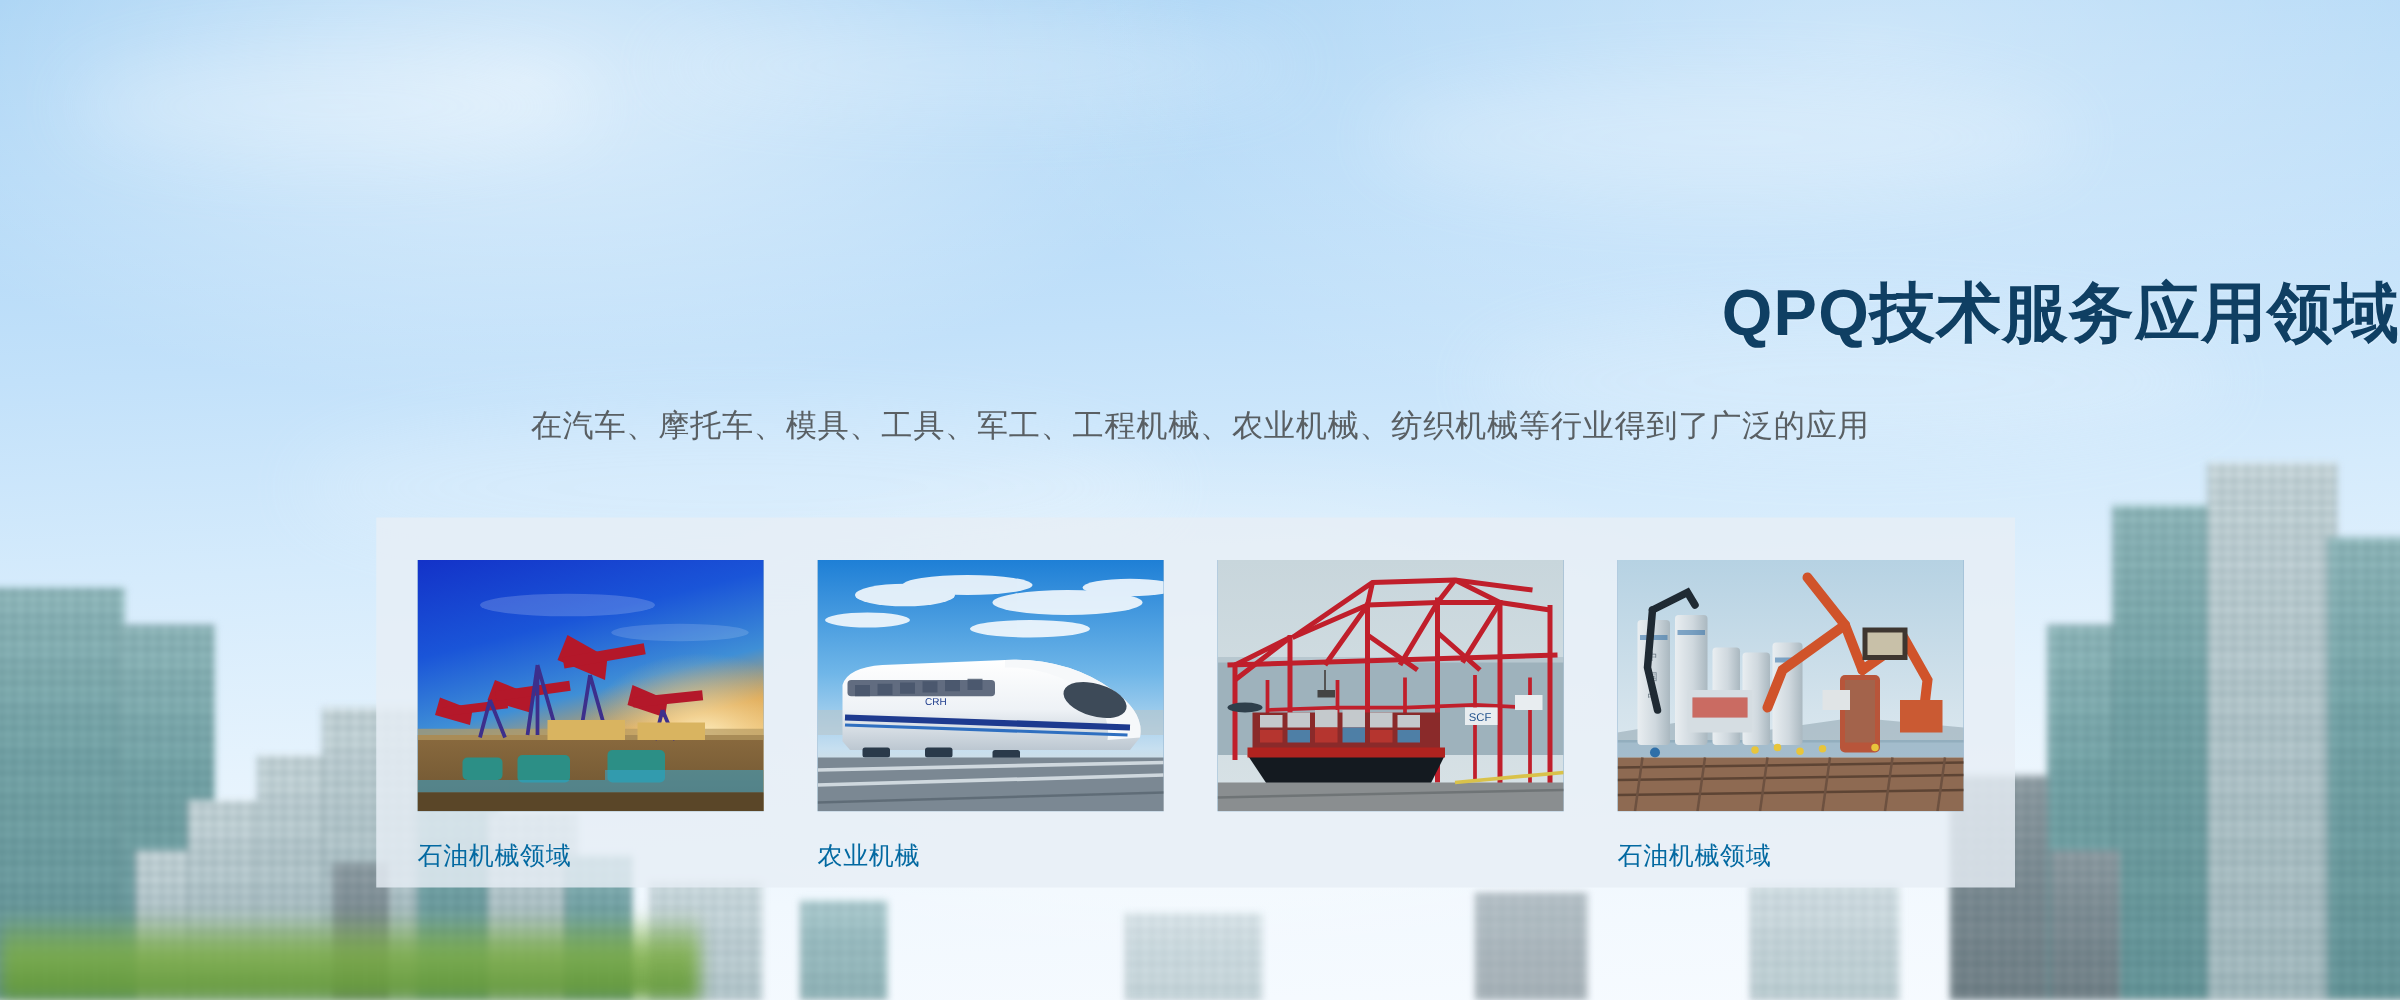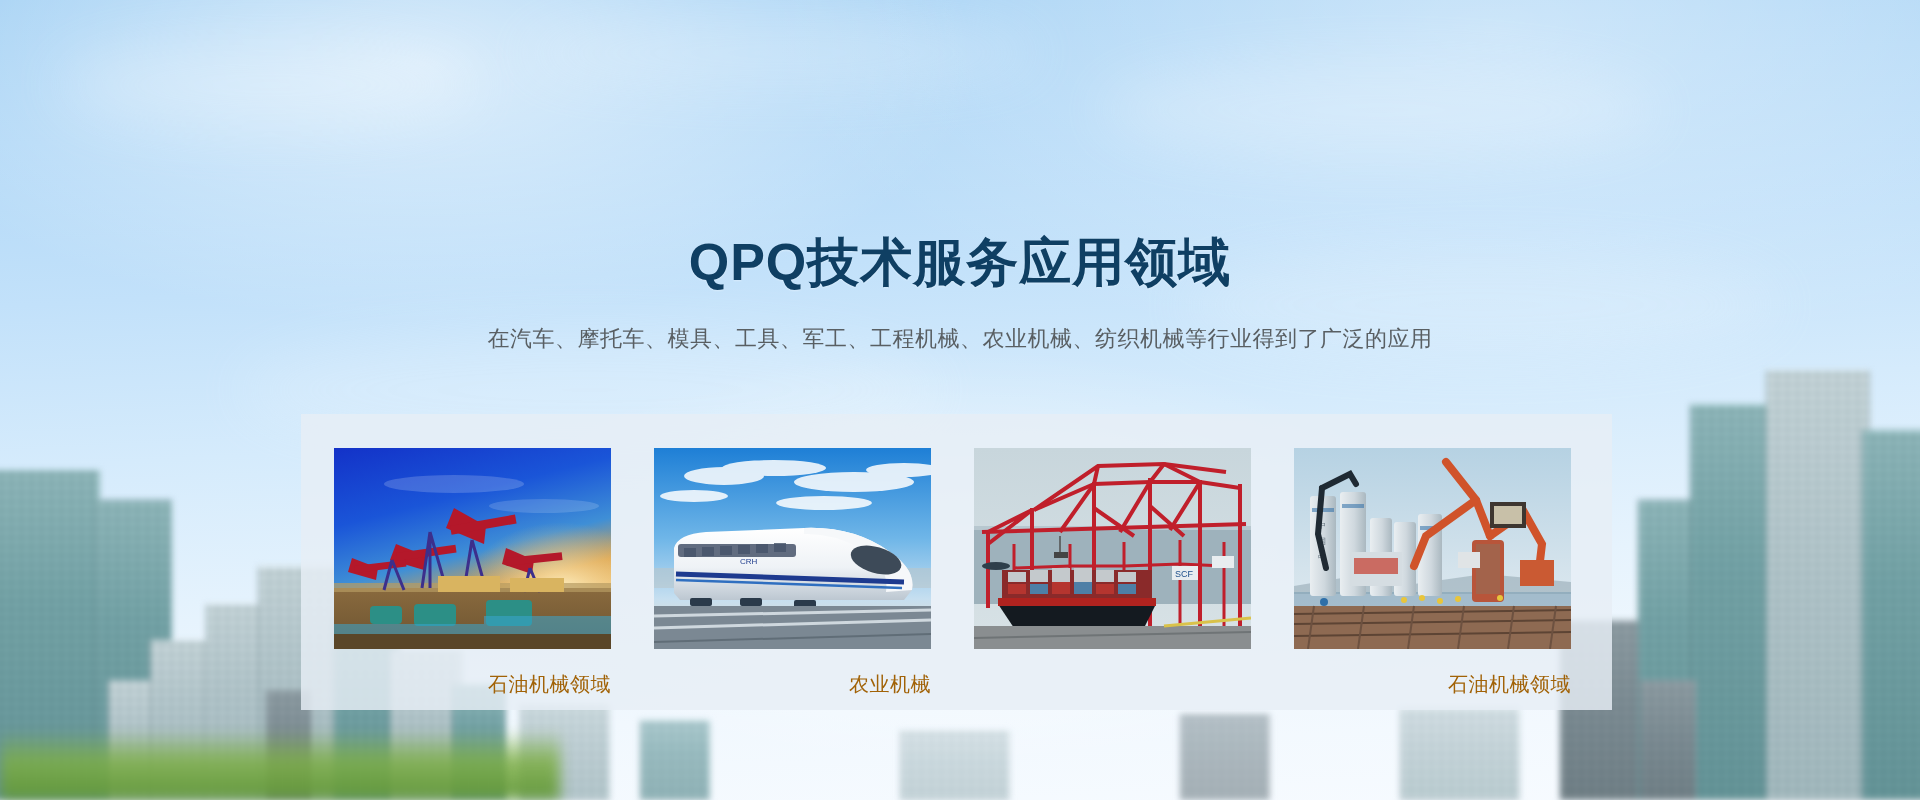--- a/index.html
+++ b/index.html
@@ -43,47 +43,47 @@
   .pale { background:linear-gradient(180deg,#d3e2e6 0%,#bcd0d5 45%,#a9c1c6 100%); }
   .grey { background:linear-gradient(180deg,#8e9ca3 0%,#78878f 50%,#6a7980 100%); }
   .greenery {
     position:absolute; left:0; bottom:0; width:560px; height:70px;
     background:linear-gradient(180deg, rgba(150,190,90,.0) 0%, rgba(126,175,70,.85) 45%, rgba(96,150,55,.95) 100%);
     filter:blur(6px);
   }
 
   
   .headline {
-    position:absolute; top:228px; left:0; width:100%;
-    text-align:center;
+    position:absolute; top:216px; left:0; width:100%;
+    text-align:right;
     font-size:52px; font-weight:bold; letter-spacing:1px;
     color:#0f3f63;
     text-shadow:0 1px 2px rgba(255,255,255,.35);
   }
   .subhead {
     position:absolute; top:324px; left:0; width:100%;
     text-align:center;
-    font-size:22px; color:#595f63; letter-spacing:.5px;
+    font-size:25px; color:#595f63; letter-spacing:.5px;
   }
 
   
   .panel {
     position:absolute; left:301px; top:414px; width:1311px; height:296px;
     background:rgba(231,238,245,.82);
   }
   .cards { position:absolute; left:33px; top:34px; display:flex; gap:43px; }
   .card { width:277px; }
   .thumb {
     width:277px; height:201px; overflow:hidden; position:relative;
     background:#7fa7c8;
   }
   .thumb svg { display:block; width:277px; height:201px; }
   .caption {
-    margin-top:22px; text-align:right;
-    font-size:20px; color:#a16207; letter-spacing:.5px;
+    margin-top:22px; text-align:left;
+    font-size:20px; color:#0369a1; letter-spacing:.5px;
   }
 </style>
 </head>
 <body>
 
 <div id="stage">
 
   <div class="sky"></div>
   <div class="cloud" style="left:60px;  top:40px;  width:420px; height:90px;  opacity:.45;"></div>
   <div class="cloud" style="left:520px; top:18px;  width:520px; height:70px;  opacity:.35;"></div>

